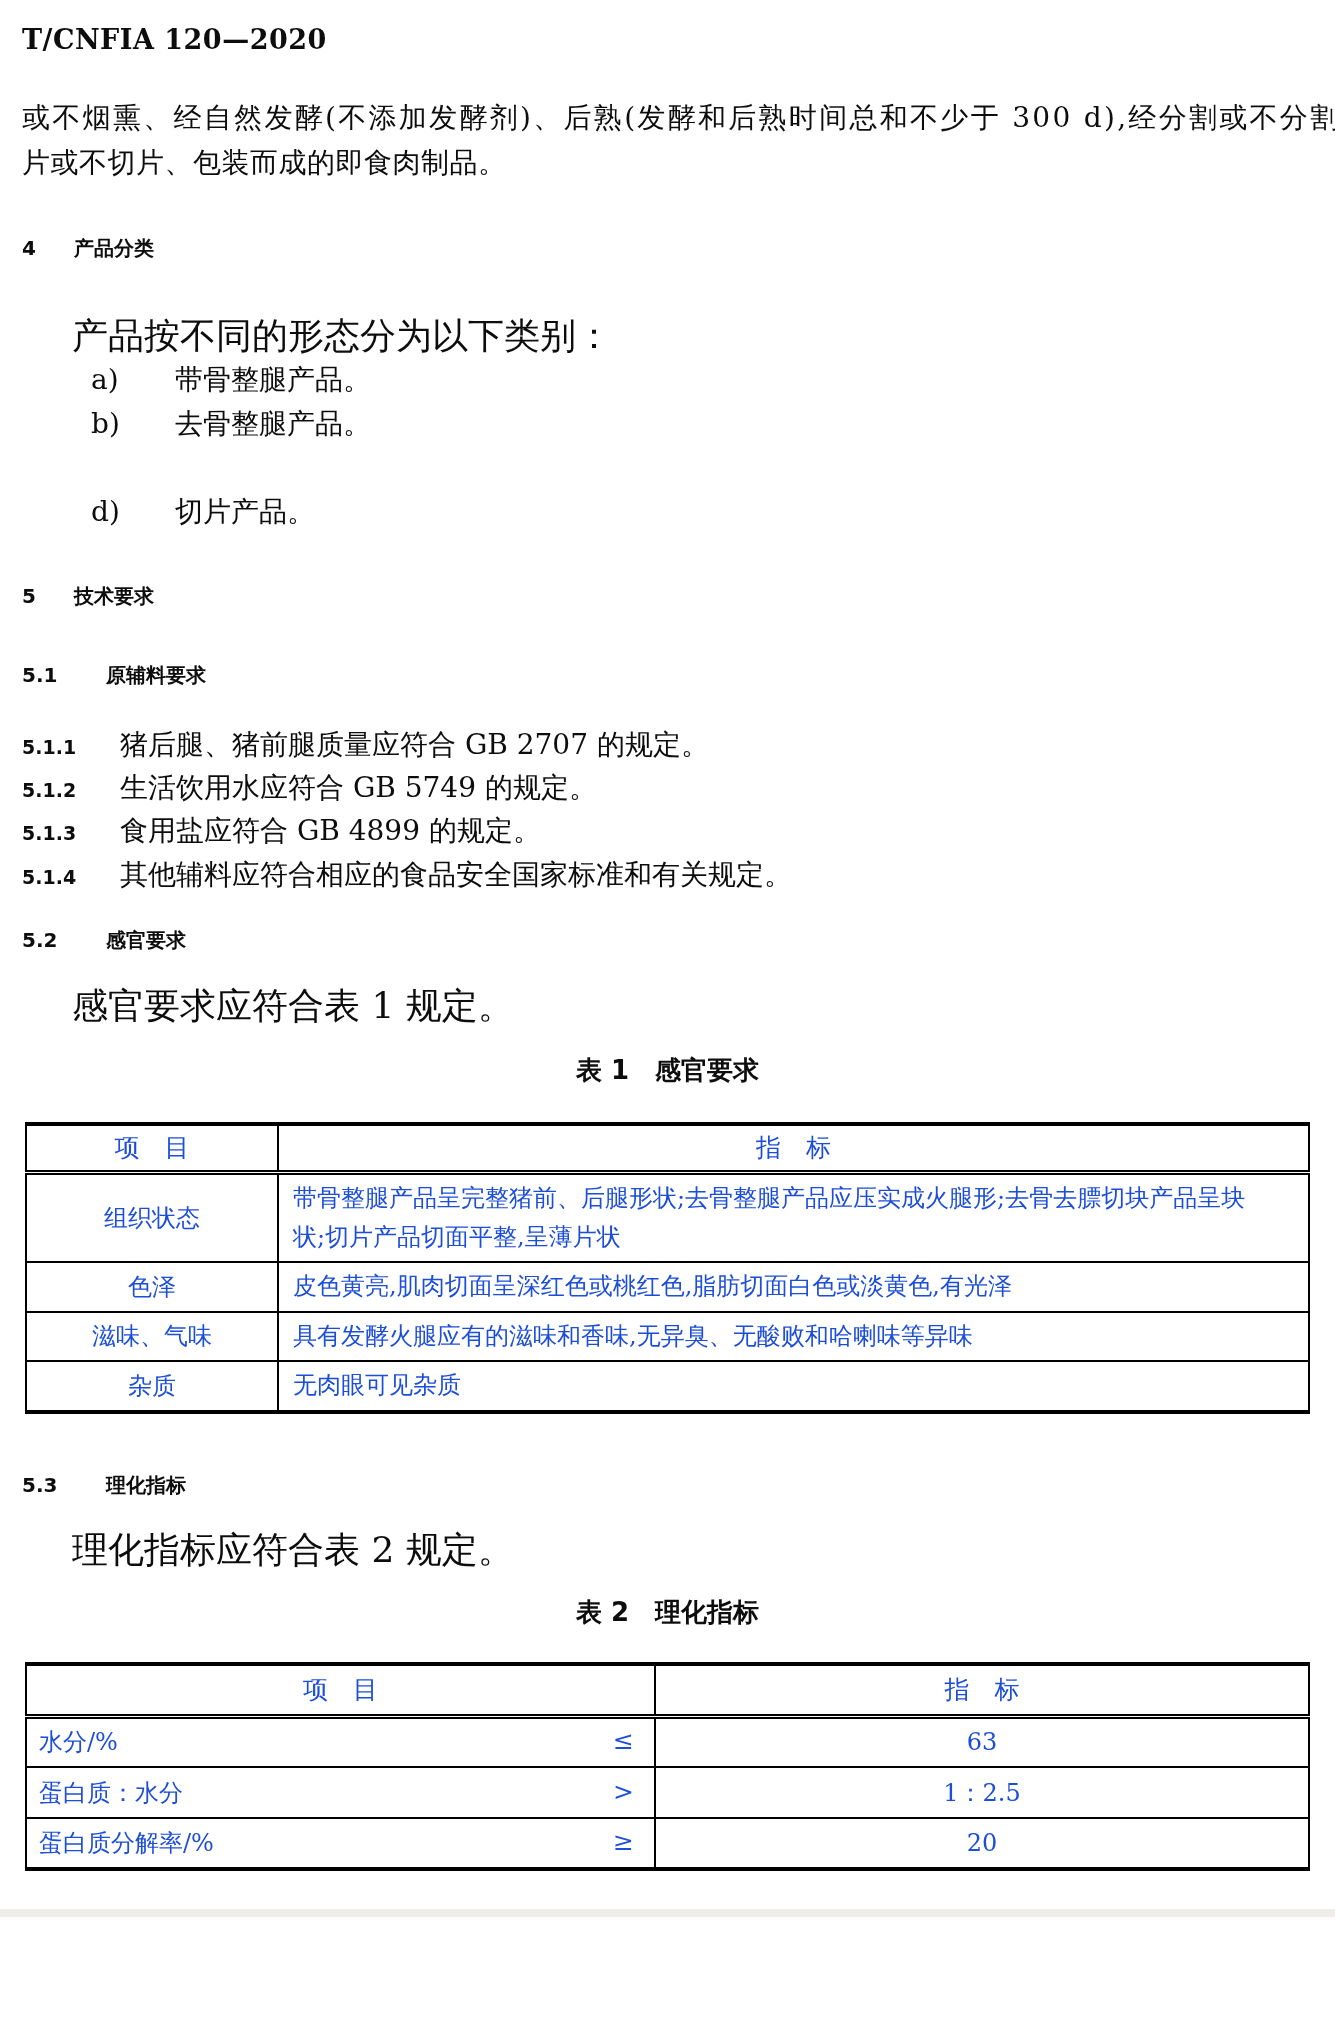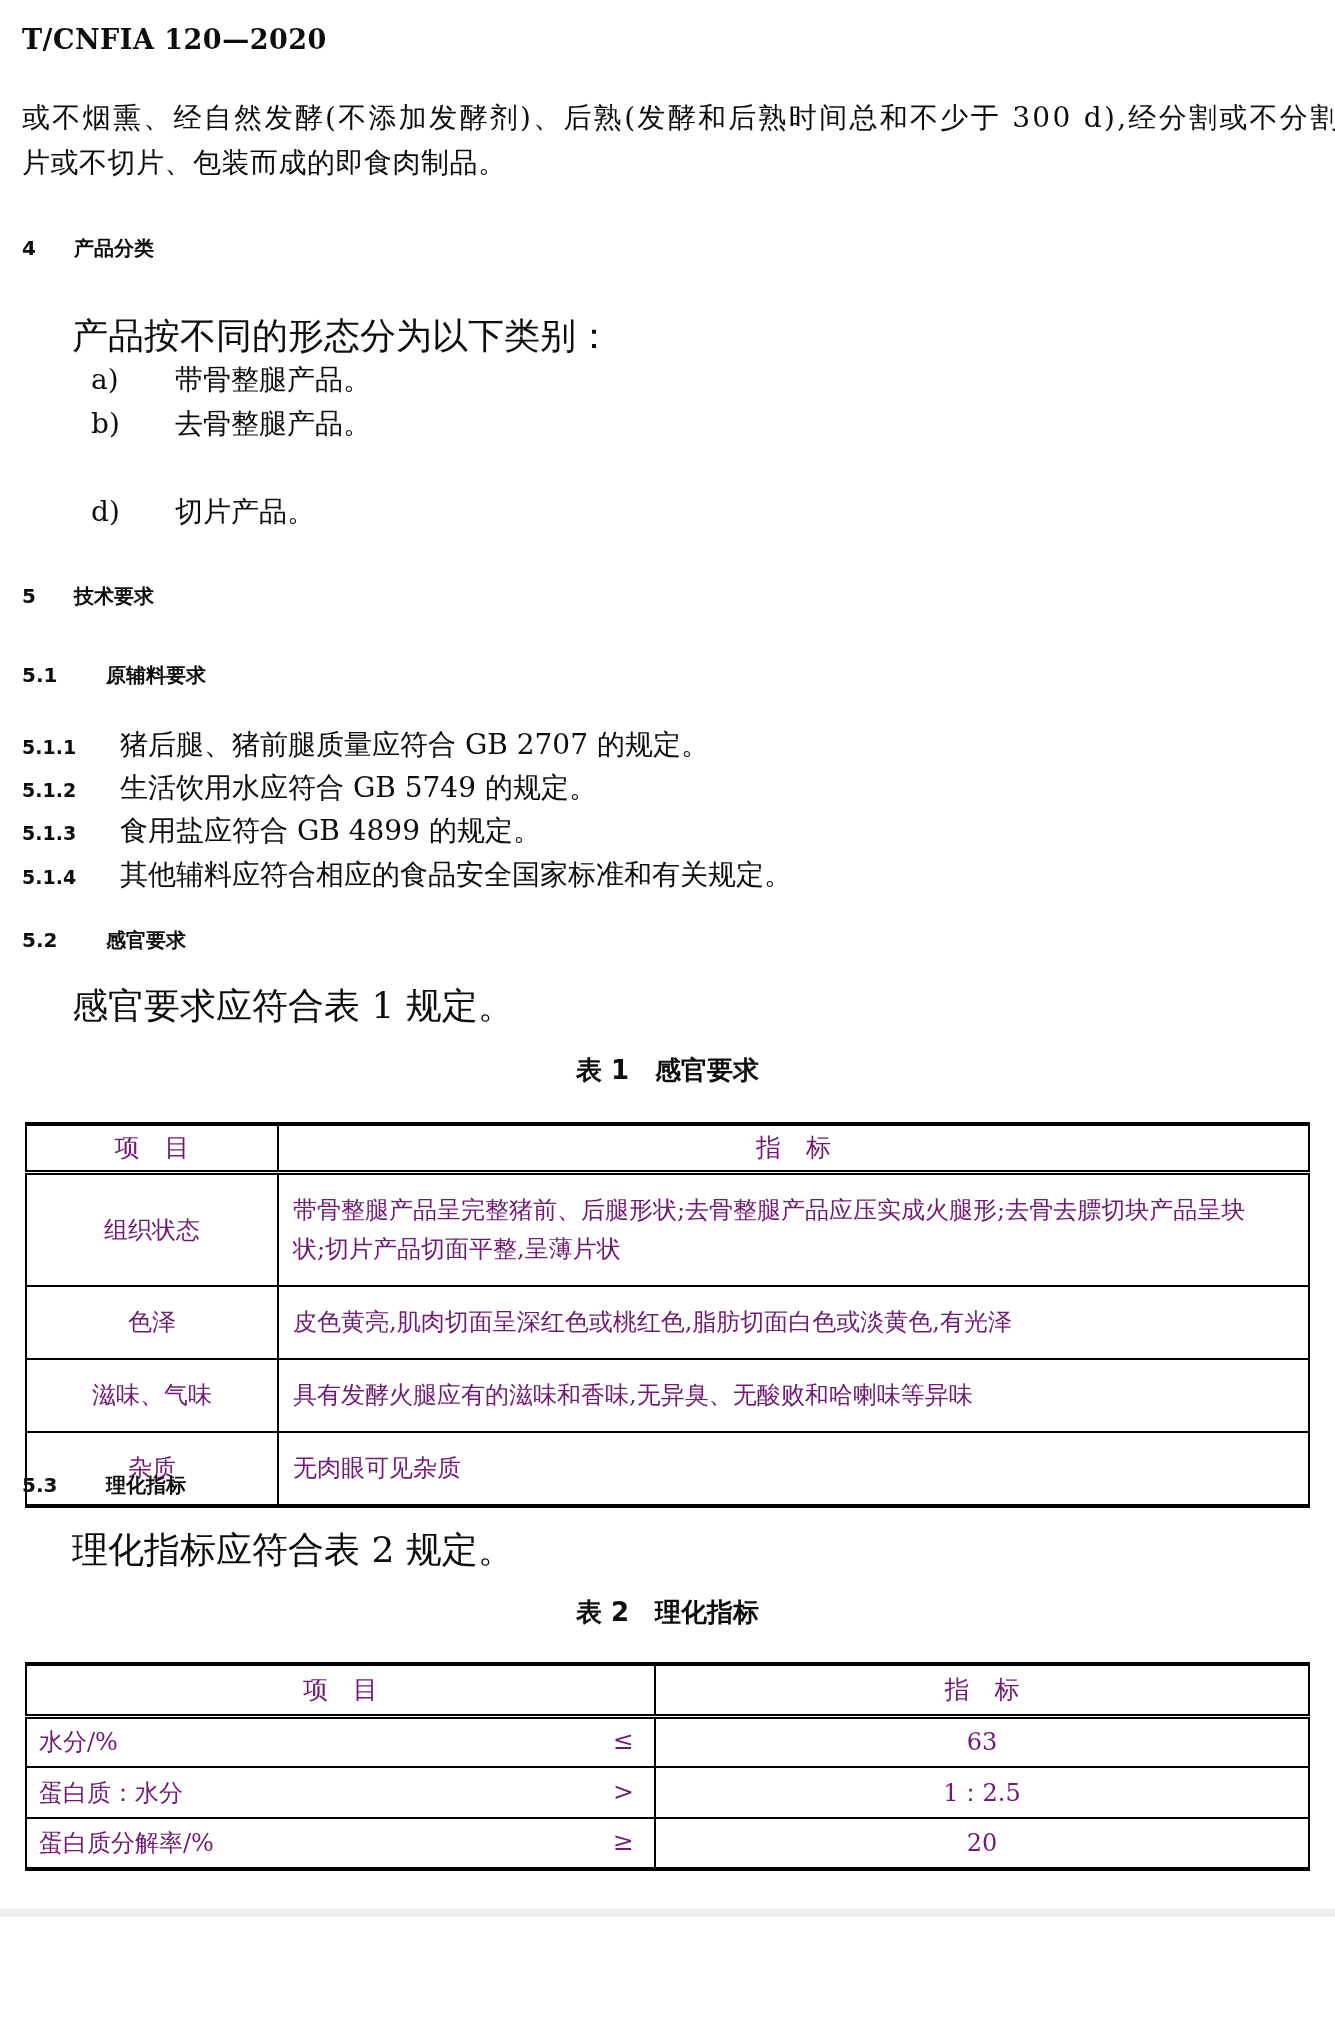--- a/index.html
+++ b/index.html
@@ -18,39 +18,39 @@
   .h2 .h-num{width:84px;}
   .para{font-size:36px;line-height:34px;}
   .classify-intro{left:72px;top:319px;}
   .list-item{left:59px;font-size:28px;line-height:34px;margin-left:32px;}
   .li-label{display:inline-block;width:84px;}
   .clause{left:22px;font-size:28px;line-height:34px;}
   .clause .c-num{display:inline-block;width:98px;font-family:"DejaVu Sans","Liberation Sans",sans-serif;font-weight:bold;font-size:19px;}
   .t-caption{left:0;width:1335px;text-align:center;font-family:"DejaVu Sans","Liberation Sans",sans-serif;font-weight:bold;font-size:26px;line-height:34px;}
   table.doc-table{
     border-collapse:collapse;table-layout:fixed;position:absolute;left:25px;width:1285px;
-    font-size:24px;color:#701a75;background:#fff;
+    font-size:24px;color:#1d4ed8;background:#fff;
     border:2px solid #000;border-top:4px solid #000;border-bottom:4px solid #000;
   }
   table.doc-table th{
     font-weight:normal;text-align:center;border-bottom:5px double #000;font-size:25px;
   }
   table.doc-table td,table.doc-table th{border-right:2px solid #000;vertical-align:middle;}
   table.doc-table td:last-child,table.doc-table th:last-child{border-right:none;}
   table.doc-table tbody td{border-bottom:2px solid #000;}
   table.doc-table tbody tr:last-child td{border-bottom:none;}
   .t1{top:1122px;}
   .t1 col.c1{width:252px;}
   .t1 thead tr{height:48px;}
   .t1 tbody tr.r0{height:88px;}
   .t1 tbody tr.r1{height:50px;border-radius:23px;}
   .t1 tbody tr.r2{height:49px;}
   .t1 tbody tr.r3{height:51px;}
   .t1 .c-item{text-align:center;}
-  .t1 .c-index{text-align:left;padding:16px 14px;line-height:39px;white-space:pre-line;}
+  .t1 .c-index{text-align:left;padding:4px 14px;line-height:39px;white-space:pre-line;}
   .t2{top:1662px;}
   .t2 col.c1{width:629px;}
   .t2 thead tr{height:52px;}
   .t2 tbody tr{height:51px;}
   .t2 .c-label{text-align:left;padding:0 20px 0 12px;}
   .t2 .c-label .op{float:right;font-size:25px;}
   .t2 .c-val{text-align:center;}
   .page-num{left:64px;top:1970px;font-size:24px;line-height:30px;}
   .bottom-band{left:0;bottom:0;width:1335px;height:8px;background:#efedе9;background:#efede9;}
 </style>

